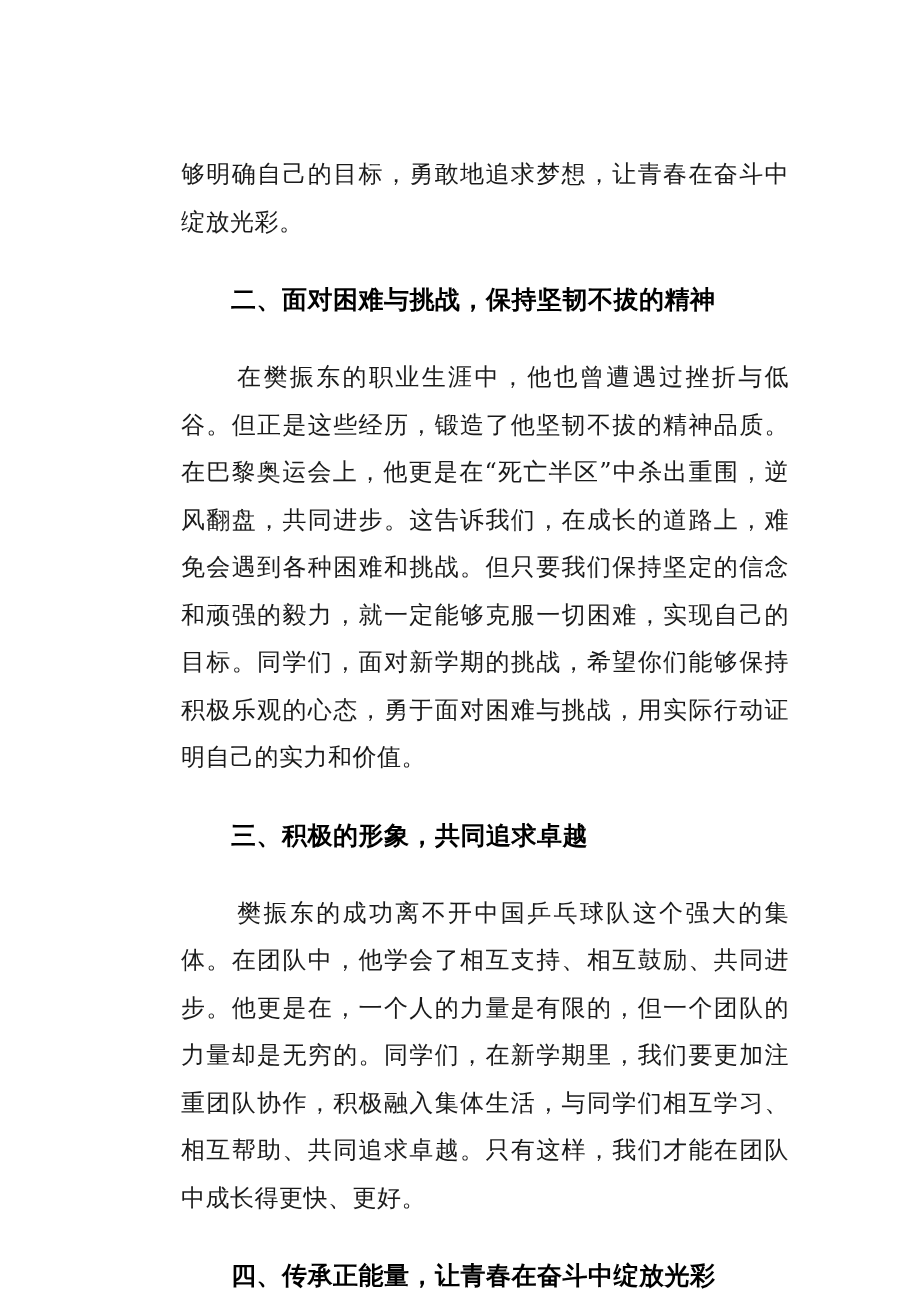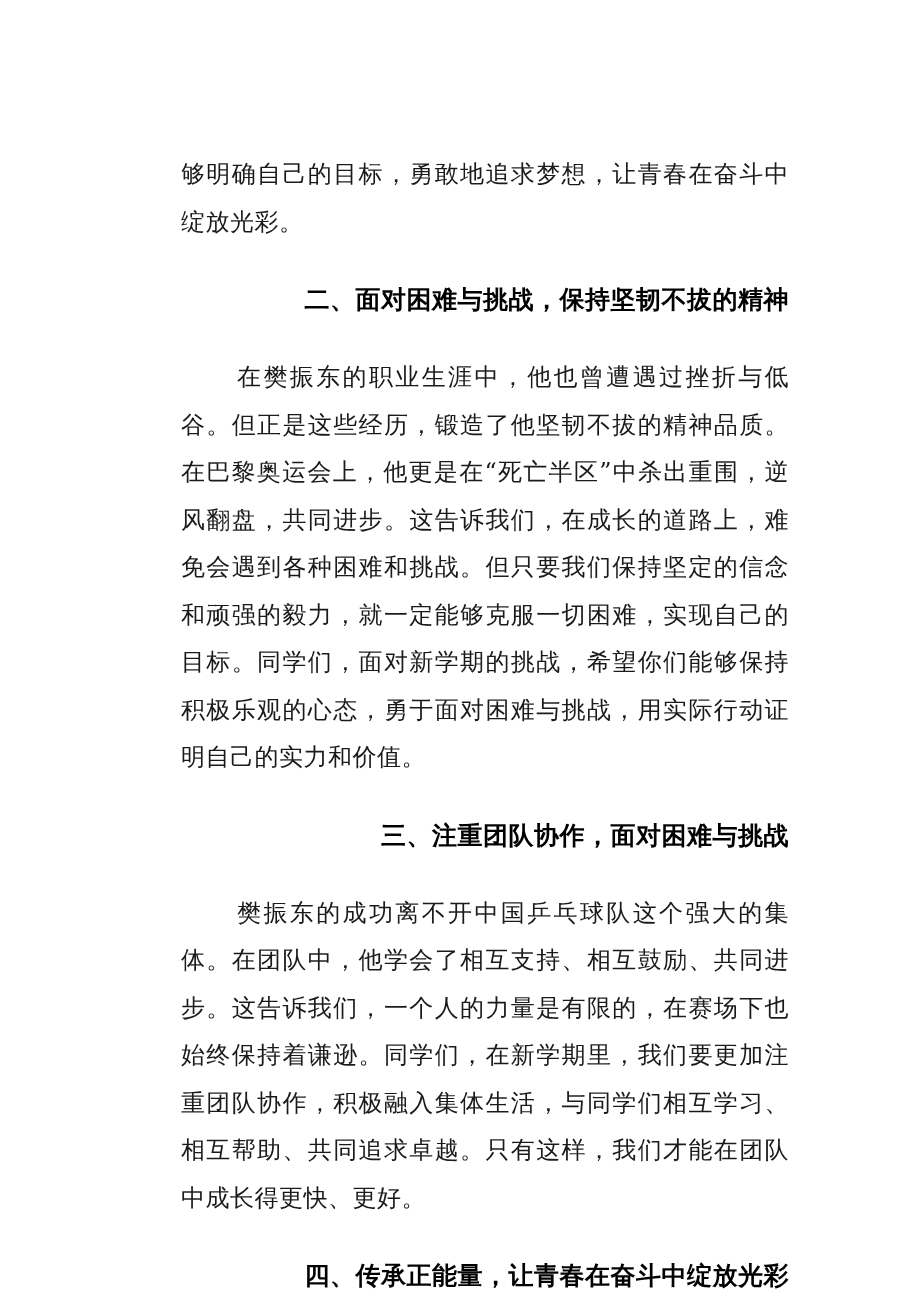--- a/index.html
+++ b/index.html
@@ -46,36 +46,35 @@
   h2.section-heading {
     font-family: "DejaVu Sans", sans-serif;
     font-size: 25px;
     font-weight: 700;
     line-height: 50px;
     margin: 5px 0;
     text-indent: 50px;
     letter-spacing: 0.5px;
     color: #000000;
     white-space: nowrap;
-    text-align: right;
   }
 </style>
 </head>
 <body>
 
 <div class="page">
   <div class="content">
 
     <p class="body-text continuation">够明确自己的目标，勇敢地追求梦想，让青春在奋斗中绽放光彩。</p>
 
     <h2 class="section-heading">二、面对困难与挑战，保持坚韧不拔的精神</h2>
 
     <p class="body-text">在樊振东的职业生涯中，他也曾遭遇过挫折与低谷。但正是这些经历，锻造了他坚韧不拔的精神品质。在巴黎奥运会上，他更是在“死亡半区”中杀出重围，逆风翻盘，共同进步。这告诉我们，在成长的道路上，难免会遇到各种困难和挑战。但只要我们保持坚定的信念和顽强的毅力，就一定能够克服一切困难，实现自己的目标。同学们，面对新学期的挑战，希望你们能够保持积极乐观的心态，勇于面对困难与挑战，用实际行动证明自己的实力和价值。</p>
 
-    <h2 class="section-heading">三、注重团队协作，面对困难与挑战</h2>
+    <h2 class="section-heading">三、积极的形象，共同追求卓越</h2>
 
-    <p class="body-text">樊振东的成功离不开中国乒乓球队这个强大的集体。在团队中，他学会了相互支持、相互鼓励、共同进步。这告诉我们，一个人的力量是有限的，在赛场下也始终保持着谦逊。同学们，在新学期里，我们要更加注重团队协作，积极融入集体生活，与同学们相互学习、相互帮助、共同追求卓越。只有这样，我们才能在团队中成长得更快、更好。</p>
+    <p class="body-text">樊振东的成功离不开中国乒乓球队这个强大的集体。在团队中，他学会了相互支持、相互鼓励、共同进步。他更是在，一个人的力量是有限的，但一个团队的力量却是无穷的。同学们，在新学期里，我们要更加注重团队协作，积极融入集体生活，与同学们相互学习、相互帮助、共同追求卓越。只有这样，我们才能在团队中成长得更快、更好。</p>
 
     <h2 class="section-heading">四、传承正能量，让青春在奋斗中绽放光彩</h2>
 
 
   </div>
 </div>
 
 </body></html>

